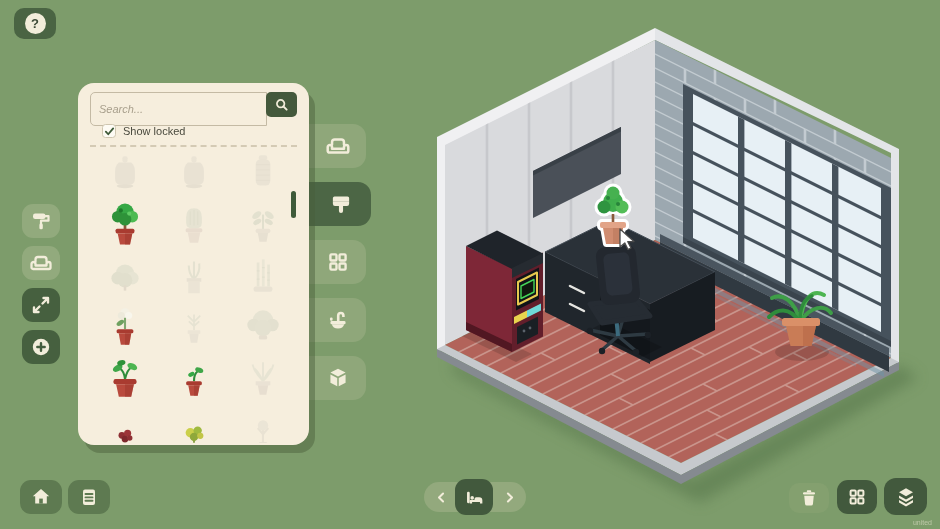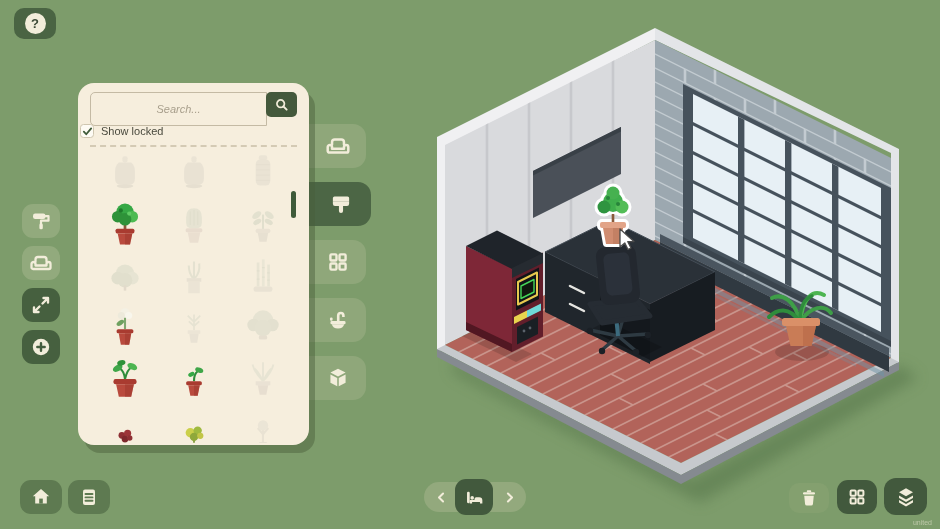--- a/index.html
+++ b/index.html
@@ -29,25 +29,25 @@
        background:#8FA77A;border:none;display:flex;align-items:center;justify-content:center;
        padding-left:8px;cursor:pointer;z-index:4;}
   .tab.active{background:#4C6645;width:63px;}
 
   
   .panel{position:absolute;left:78px;top:83px;width:231px;height:362px;background:#F6EEDD;
          border-radius:16px;z-index:5;box-shadow:6px 8px 0 rgba(73,94,58,.45);}
   .search-row{display:flex;margin:9px 12px 0;height:25px;}
   .search-input{flex:1;background:transparent;border:1.4px solid #C4BAA4;border-radius:5px 0 0 5px;
                 padding:16px 8px;font-style:italic;font-size:11px;color:#6B6454;outline:none;
-                font-family:"Liberation Sans",sans-serif;min-width:0;text-align:center;}
+                font-family:"Liberation Sans",sans-serif;min-width:0;}
   .search-input::placeholder{color:#A89F8C;font-style:italic;}
   .search-btn{width:31px;background:#44593C;border:none;border-radius:5px;margin-left:-1px;
               display:flex;align-items:center;justify-content:center;cursor:pointer;}
-  .locked-row{display:flex;align-items:center;gap:7px;margin:7px 2px 0;font-size:11px;
+  .locked-row{display:flex;align-items:center;gap:7px;margin:7px 24px 0;font-size:11px;
               color:#4A4A3E;cursor:pointer;}
   .checkbox{width:14px;height:14px;background:#FDFBF4;border:1px solid #CFC6B0;border-radius:3.5px;
             display:flex;align-items:center;justify-content:center;}
   .divider{margin:7px 12px 0;border-top:2px dashed #D4CAB4;}
   .items-grid{display:grid;grid-template-columns:repeat(3,1fr);grid-auto-rows:51px;
               padding:0 12px;height:296px;overflow:hidden;align-items:center;justify-items:center;}
   .cell{width:46px;height:50px;display:flex;align-items:center;justify-content:center;cursor:pointer;}
   .cell svg{width:42px;height:46px;}
   .cell.locked{opacity:.26;filter:saturate(.45);}
   .scrollbar{position:absolute;right:13px;top:108px;width:5px;height:27px;border-radius:3px;

